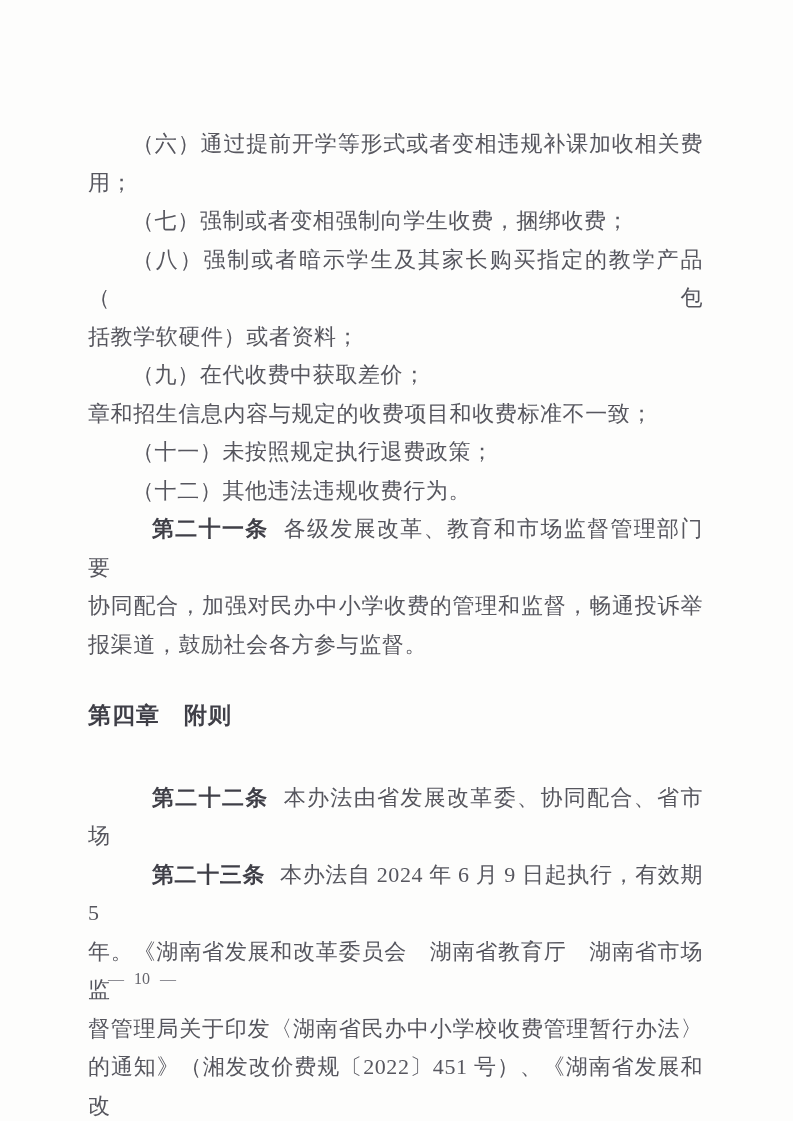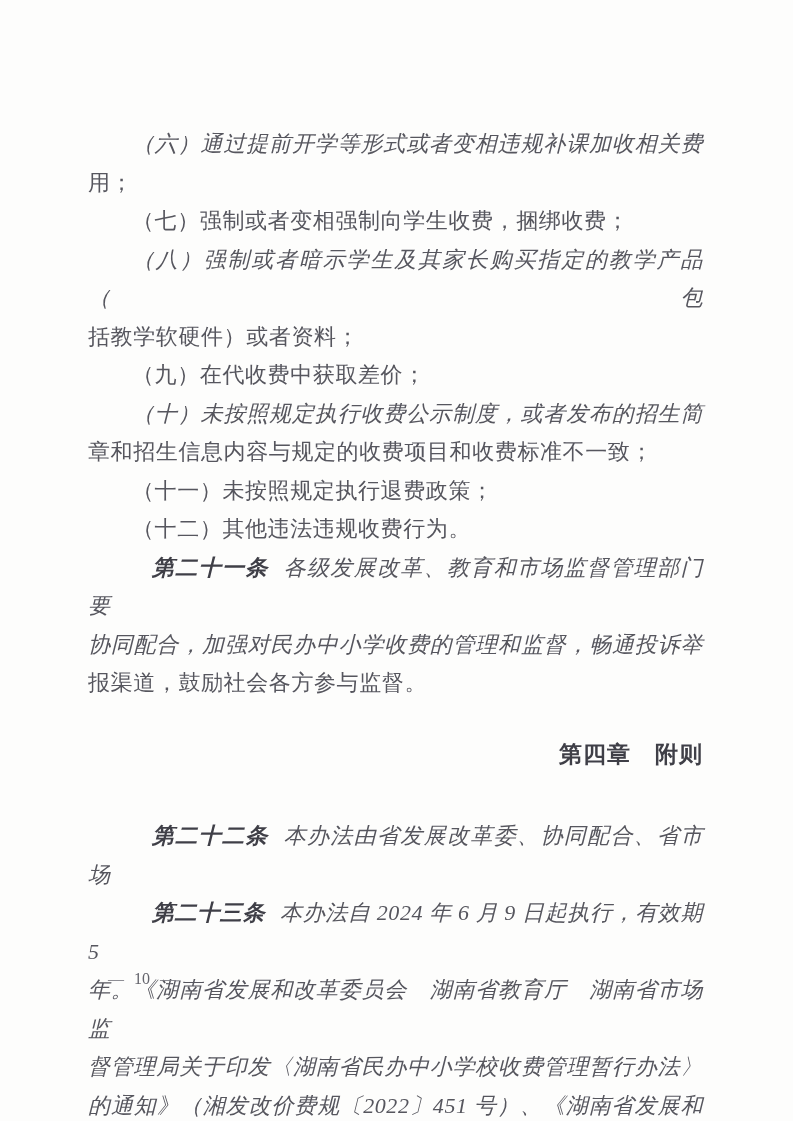--- a/index.html
+++ b/index.html
@@ -23,35 +23,34 @@
   .line {
     font-size: 22px;
     line-height: 38.5px;
     letter-spacing: 0.6px;
     white-space: nowrap;
   }
   .line.fill {
     white-space: normal;
     text-align: justify;
     text-align-last: justify;
-    font-style: italic;
   }
   .line.indent {
     text-indent: 44px;
   }
   .term {
     font-family: "Liberation Sans", "DejaVu Sans", sans-serif;
     font-weight: bold;
     color: #3f3f47;
     padding-right: 15px;
     margin-left: 20px;
   }
   .chapter-heading {
     margin: 32px 0 44px 0;
-    text-align: right;
+    text-align: left;
     font-family: "Liberation Sans", "DejaVu Sans", sans-serif;
     font-weight: bold;
     font-size: 23px;
     line-height: 38.5px;
     letter-spacing: 1px;
     color: #3f3f47;
   }
   .footer {
     position: absolute;
     left: 104px;
@@ -73,21 +72,20 @@
 
 <div class="page">
   <div class="content">
 
     <div class="line indent fill"><span>（六）通过提前开学等形式或者变相违规补课加收相关费</span></div>
     <div class="line"><span>用；</span></div>
     <div class="line indent"><span>（七）强制或者变相强制向学生收费，捆绑收费；</span></div>
     <div class="line indent fill"><span>（八）强制或者暗示学生及其家长购买指定的教学产品（包</span></div>
     <div class="line"><span>括教学软硬件）或者资料；</span></div>
     <div class="line indent"><span>（九）在代收费中获取差价；</span></div>
-    <div class="line indent fill"><span>（十）未按照规定执行收费公示制度，或者发布的招生简</span></div>
     <div class="line"><span>章和招生信息内容与规定的收费项目和收费标准不一致；</span></div>
     <div class="line indent"><span>（十一）未按照规定执行退费政策；</span></div>
     <div class="line indent"><span>（十二）其他违法违规收费行为。</span></div>
 
     <div class="line indent fill"><span class="term">第二十一条</span><span>各级发展改革、教育和市场监督管理部门要</span></div>
     <div class="line fill"><span>协同配合，加强对民办中小学收费的管理和监督，畅通投诉举</span></div>
     <div class="line"><span>报渠道，鼓励社会各方参与监督。</span></div>
 
     <div class="chapter-heading">第四章　附则</div>
 

